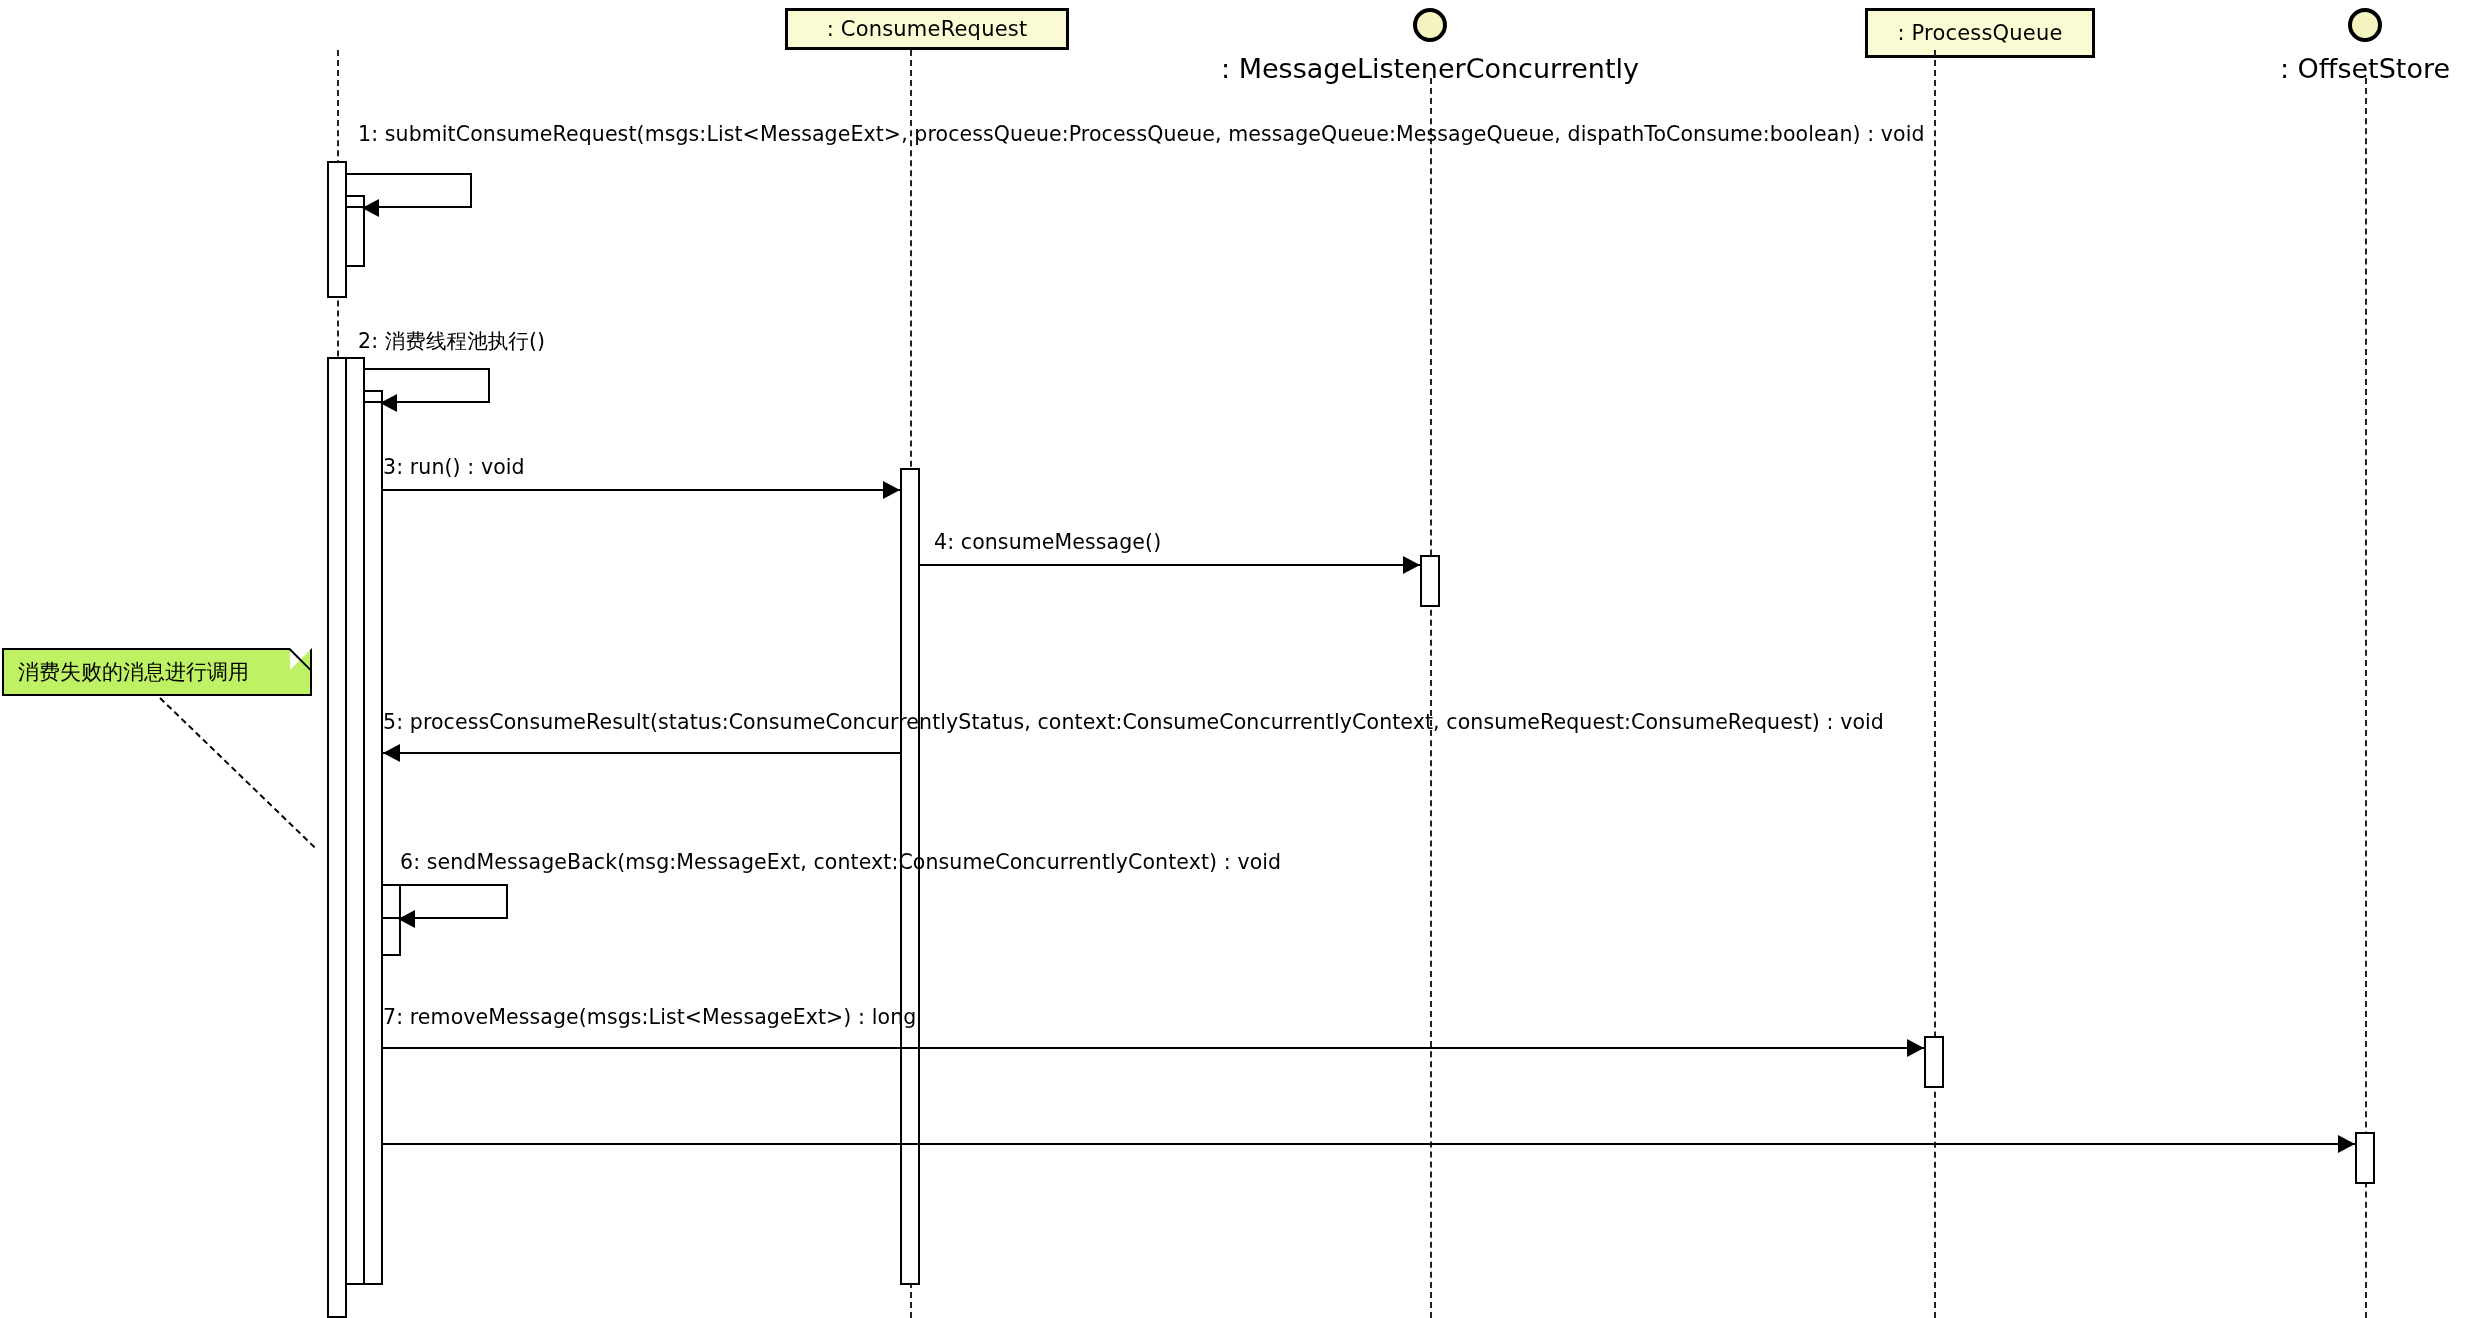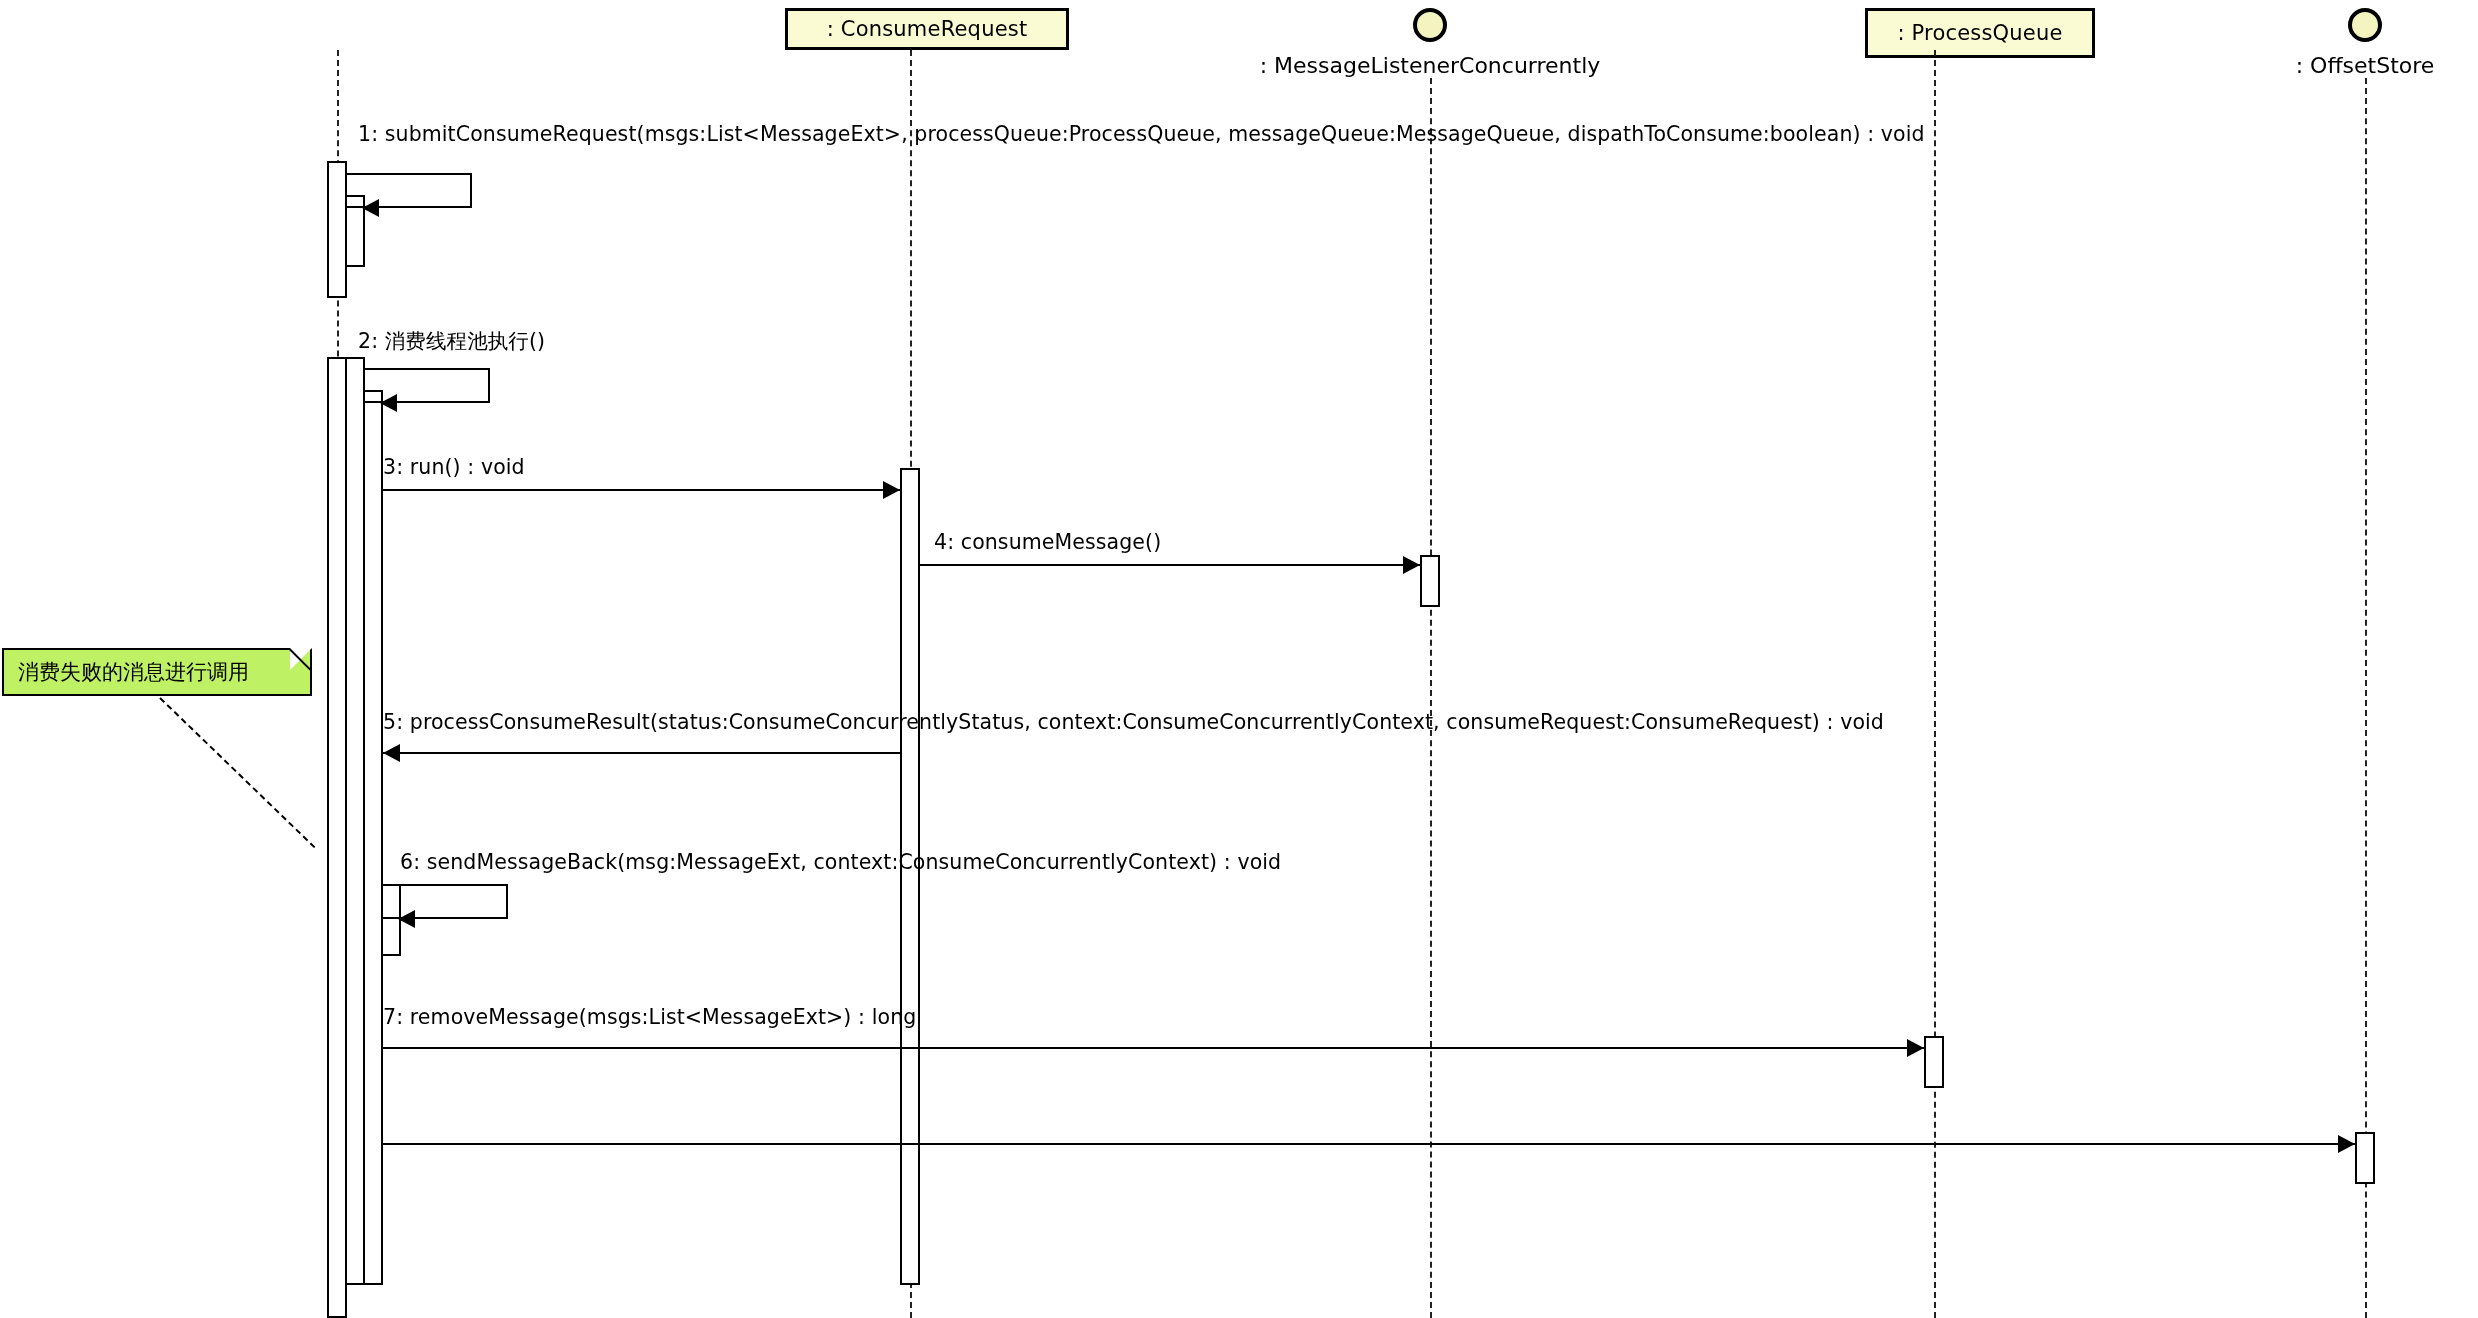--- a/index.html
+++ b/index.html
@@ -34,21 +34,21 @@
     position: absolute;
     box-sizing: border-box;
     width: 34px;
     height: 34px;
     border-radius: 50%;
     background: #f4f4c0;
     border: 4px solid #000000;
   }
   .ll-actor-label {
     position: absolute;
-    font-size: 22px;
+    font-size: 27px;
     color: #000000;
     white-space: nowrap;
     text-align: center;
   }
 
   
   .lifeline {
     position: absolute;
     width: 0;
     border-left: 2px dashed #222222;

